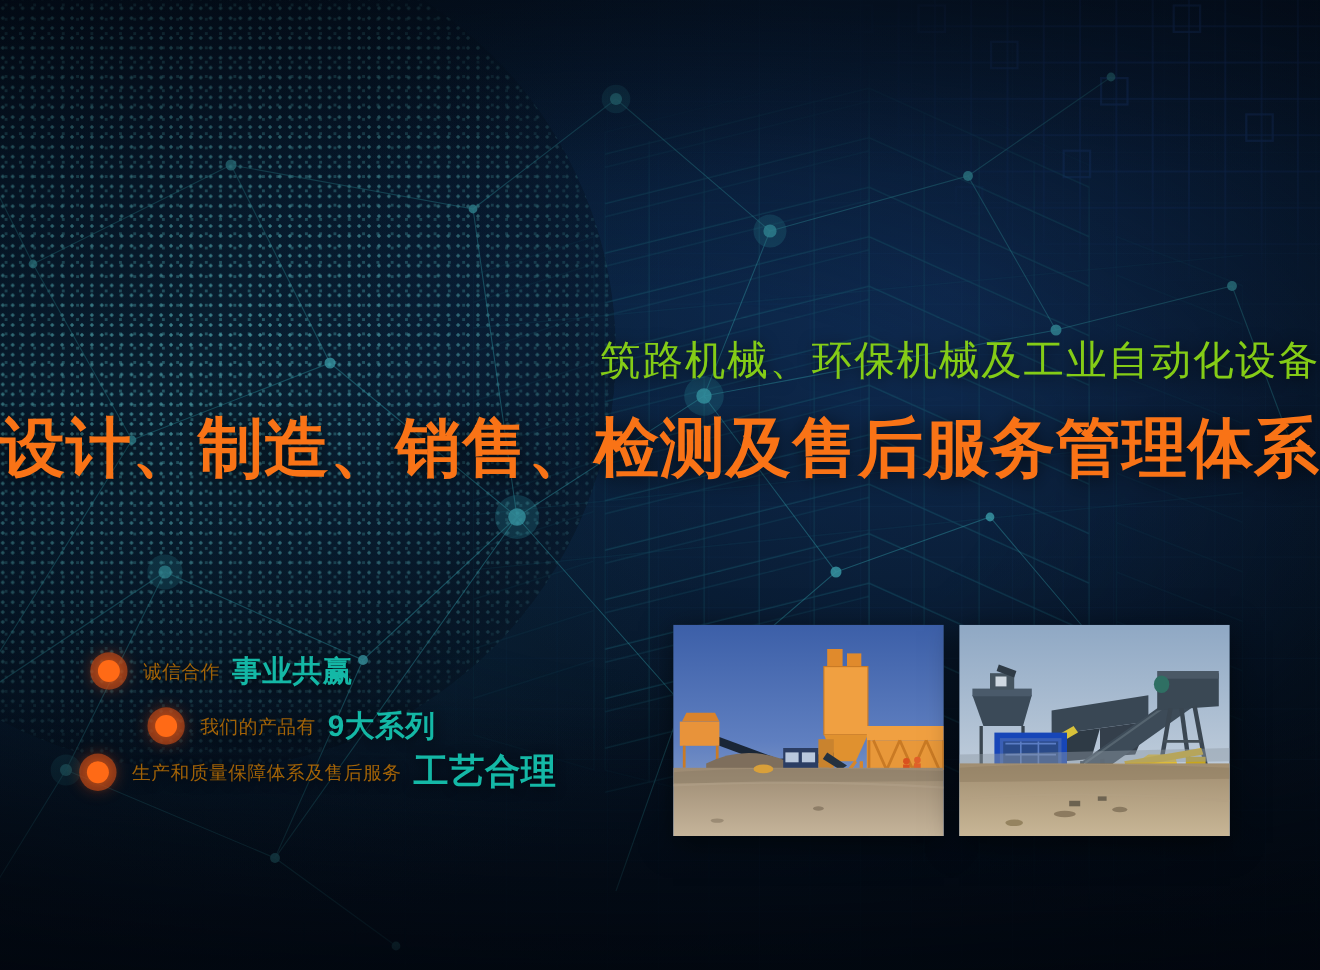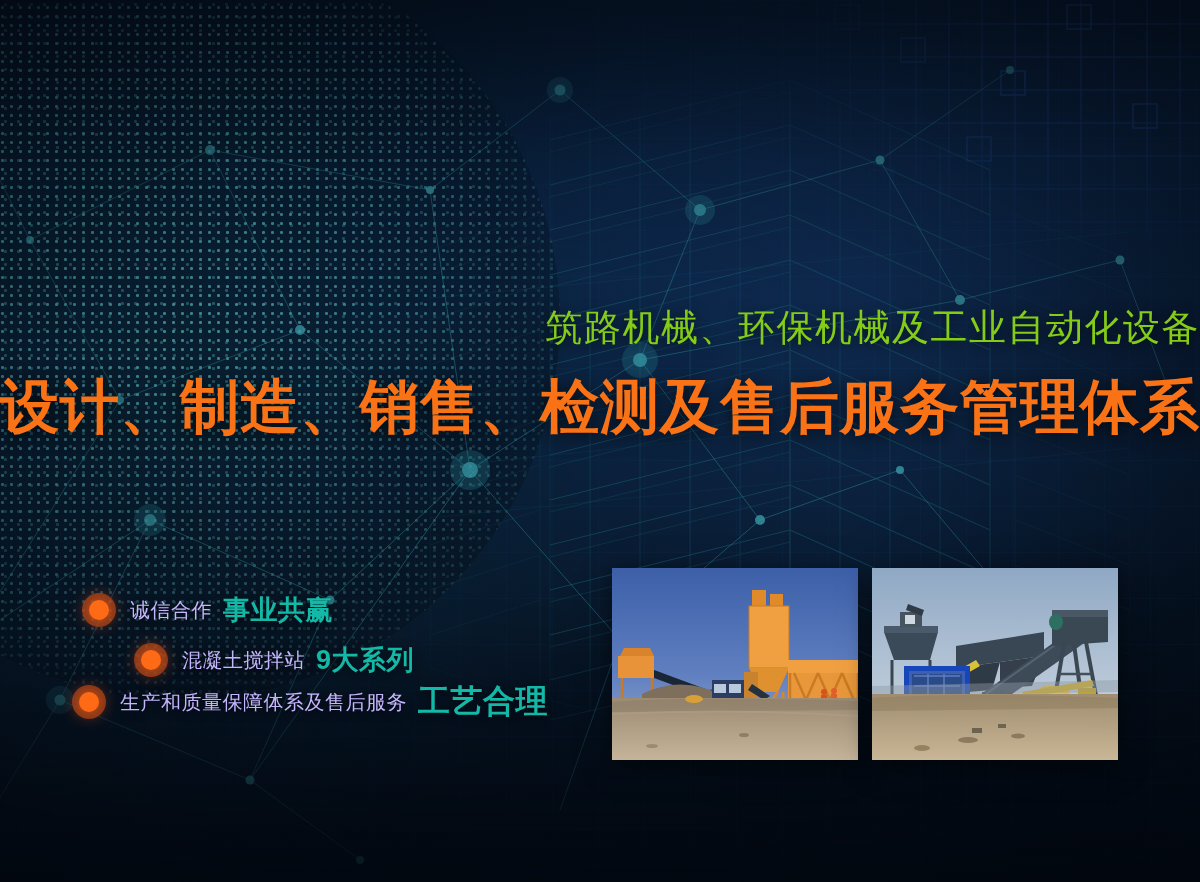--- a/index.html
+++ b/index.html
@@ -113,21 +113,21 @@
     background:rgba(190,72,24,.72);
     box-shadow:0 0 14px rgba(238,90,30,.30);
   }
   .dot i{
     position:absolute;left:7px;top:7px;width:20px;height:20px;
     border-radius:50%;background:#ff6a16;display:block;
     box-shadow:0 0 10px rgba(255,106,22,.55);
   }
   .b-text{
     margin-left:14px;
-    color:#c4b5fd;font-size:20px;letter-spacing:.5px;
+    color:#a16207;font-size:17px;letter-spacing:.5px;
     text-shadow:0 2px 10px rgba(0,0,0,.7);
   }
   .b-accent{
     margin-left:11px;
     color:#14b8a6;font-size:27px;font-weight:700;letter-spacing:.5px;
     text-shadow:0 2px 10px rgba(0,0,0,.6);
   }
   .b-accent.sm{font-size:32px;}
 
   
@@ -266,21 +266,21 @@
           <i></i>
         </span>
       <span class="b-text">诚信合作</span>
       <span class="b-accent">事业共赢</span>
     </div>
 
     <div class="bullet-row r2">
       <span class="dot">
           <i></i>
         </span>
-      <span class="b-text">混凝土搅拌站</span>
+      <span class="b-text">我们的产品有</span>
       <span class="b-accent">9大系列</span>
     </div>
 
     <div class="bullet-row r3">
       <span class="dot">
           <i></i>
         </span>
       <span class="b-text">生产和质量保障体系及售后服务</span>
       <span class="b-accent sm">工艺合理</span>
     </div>

